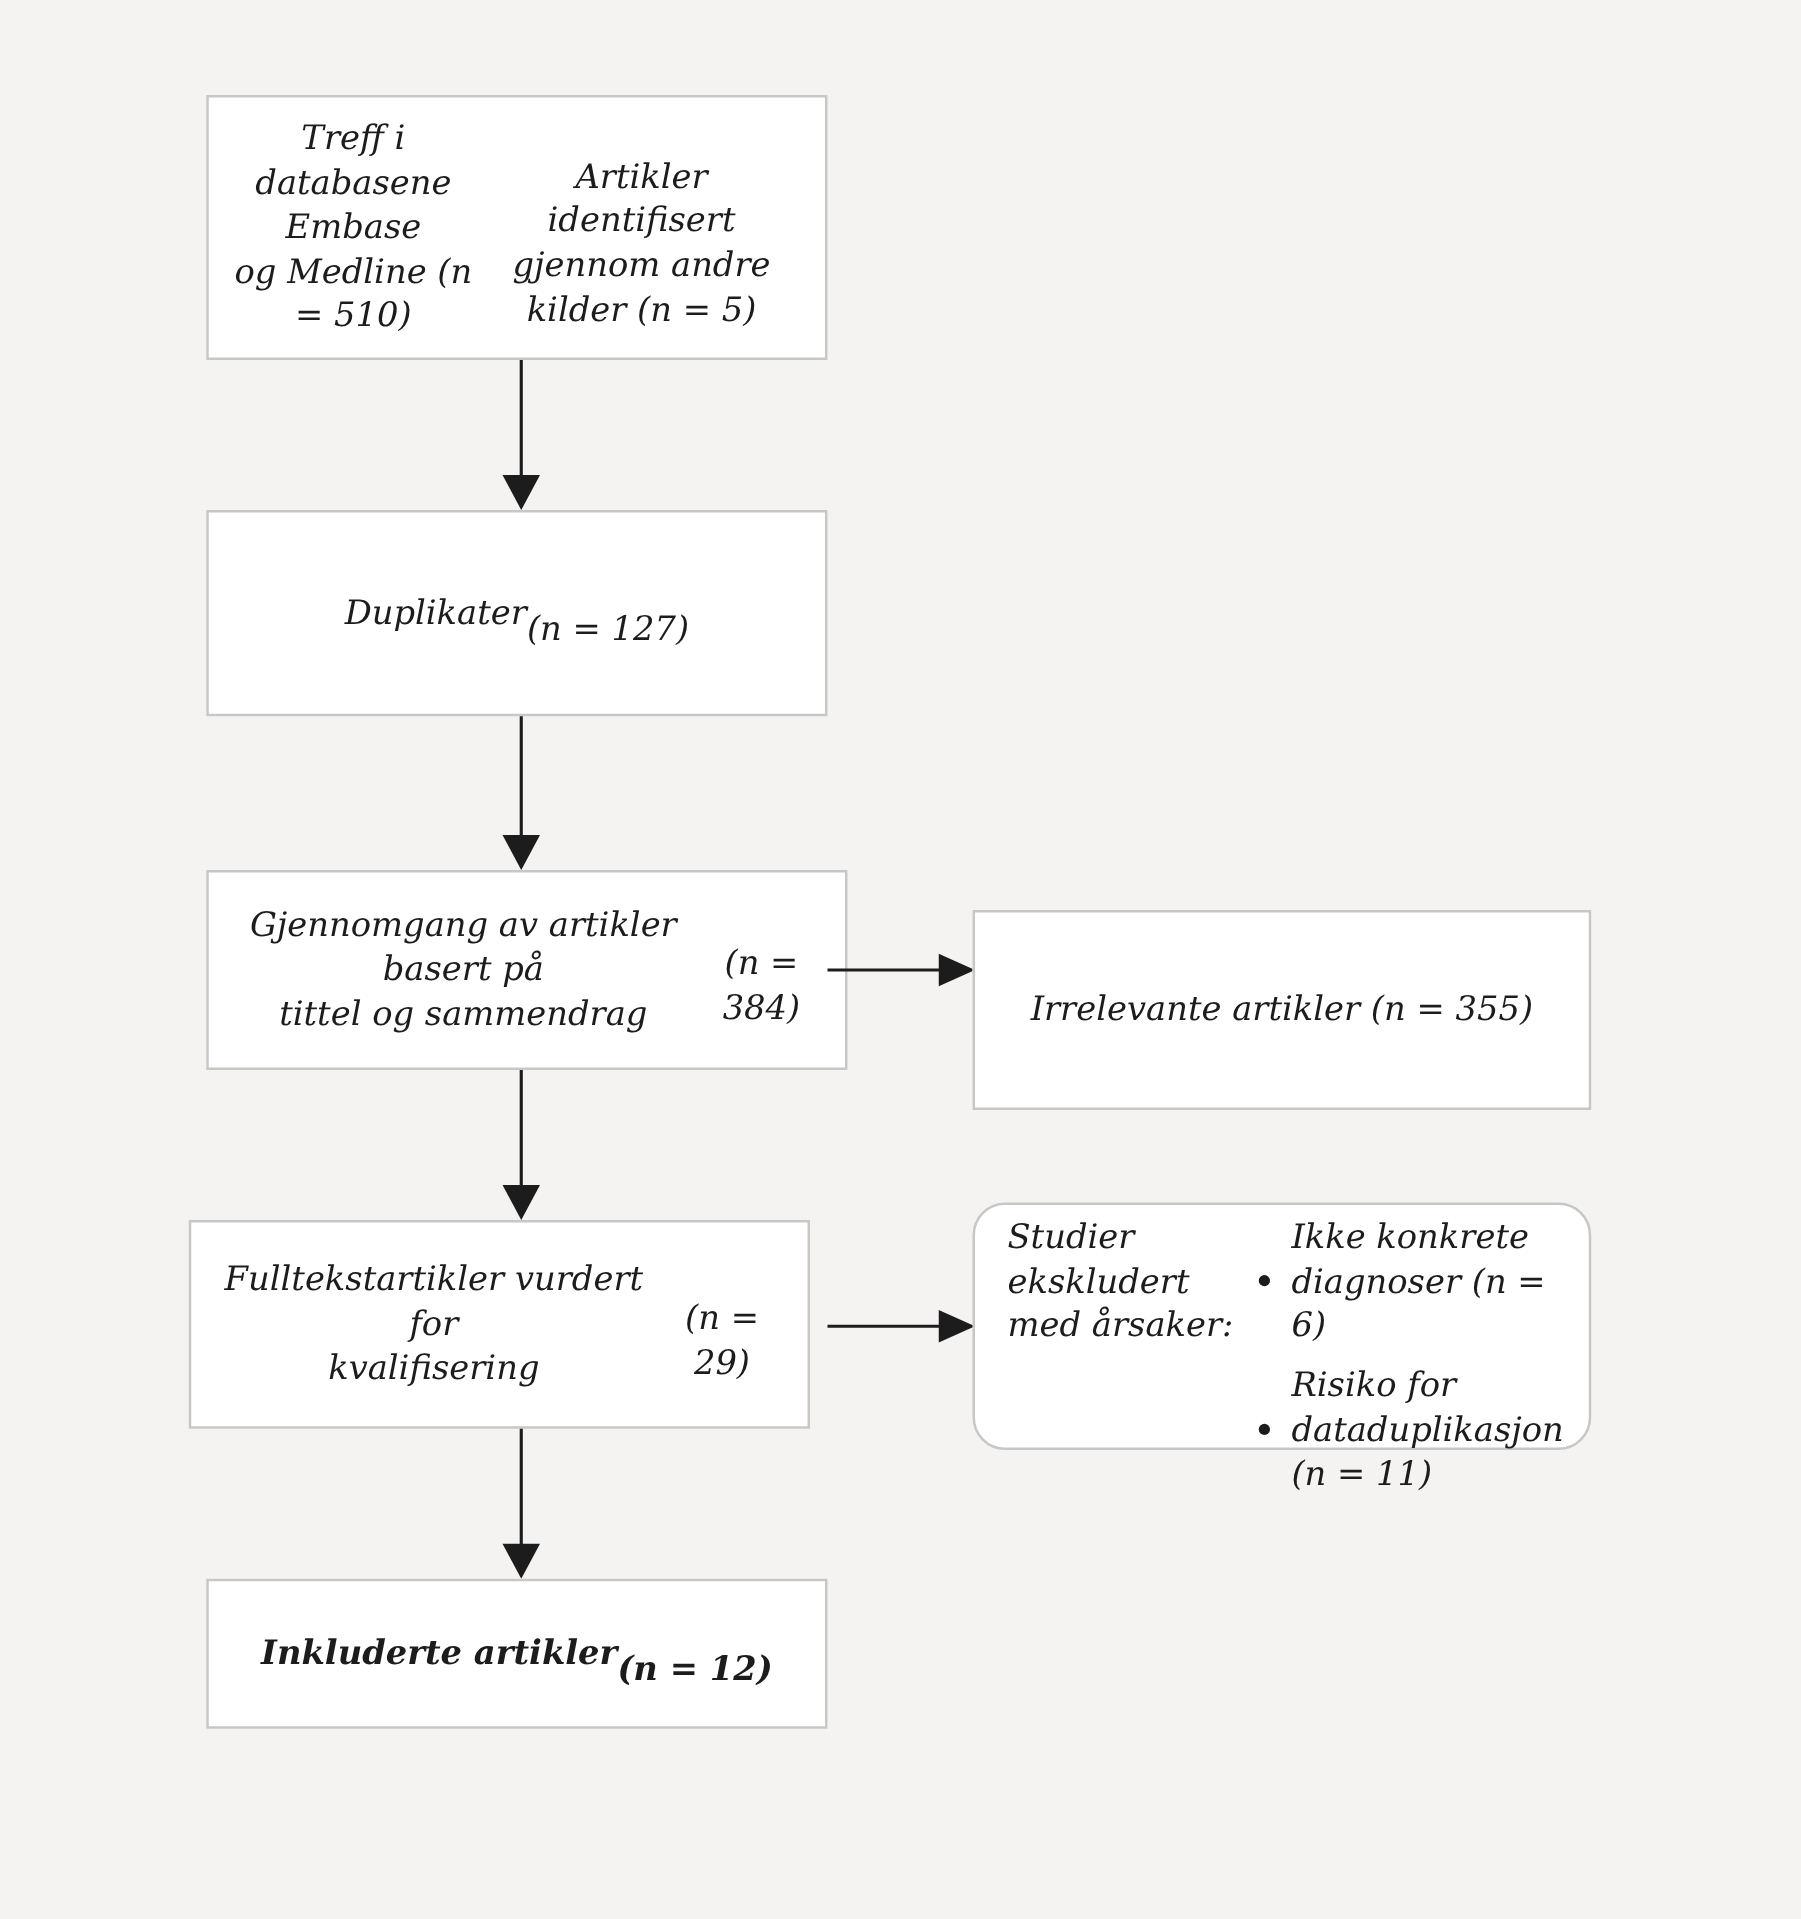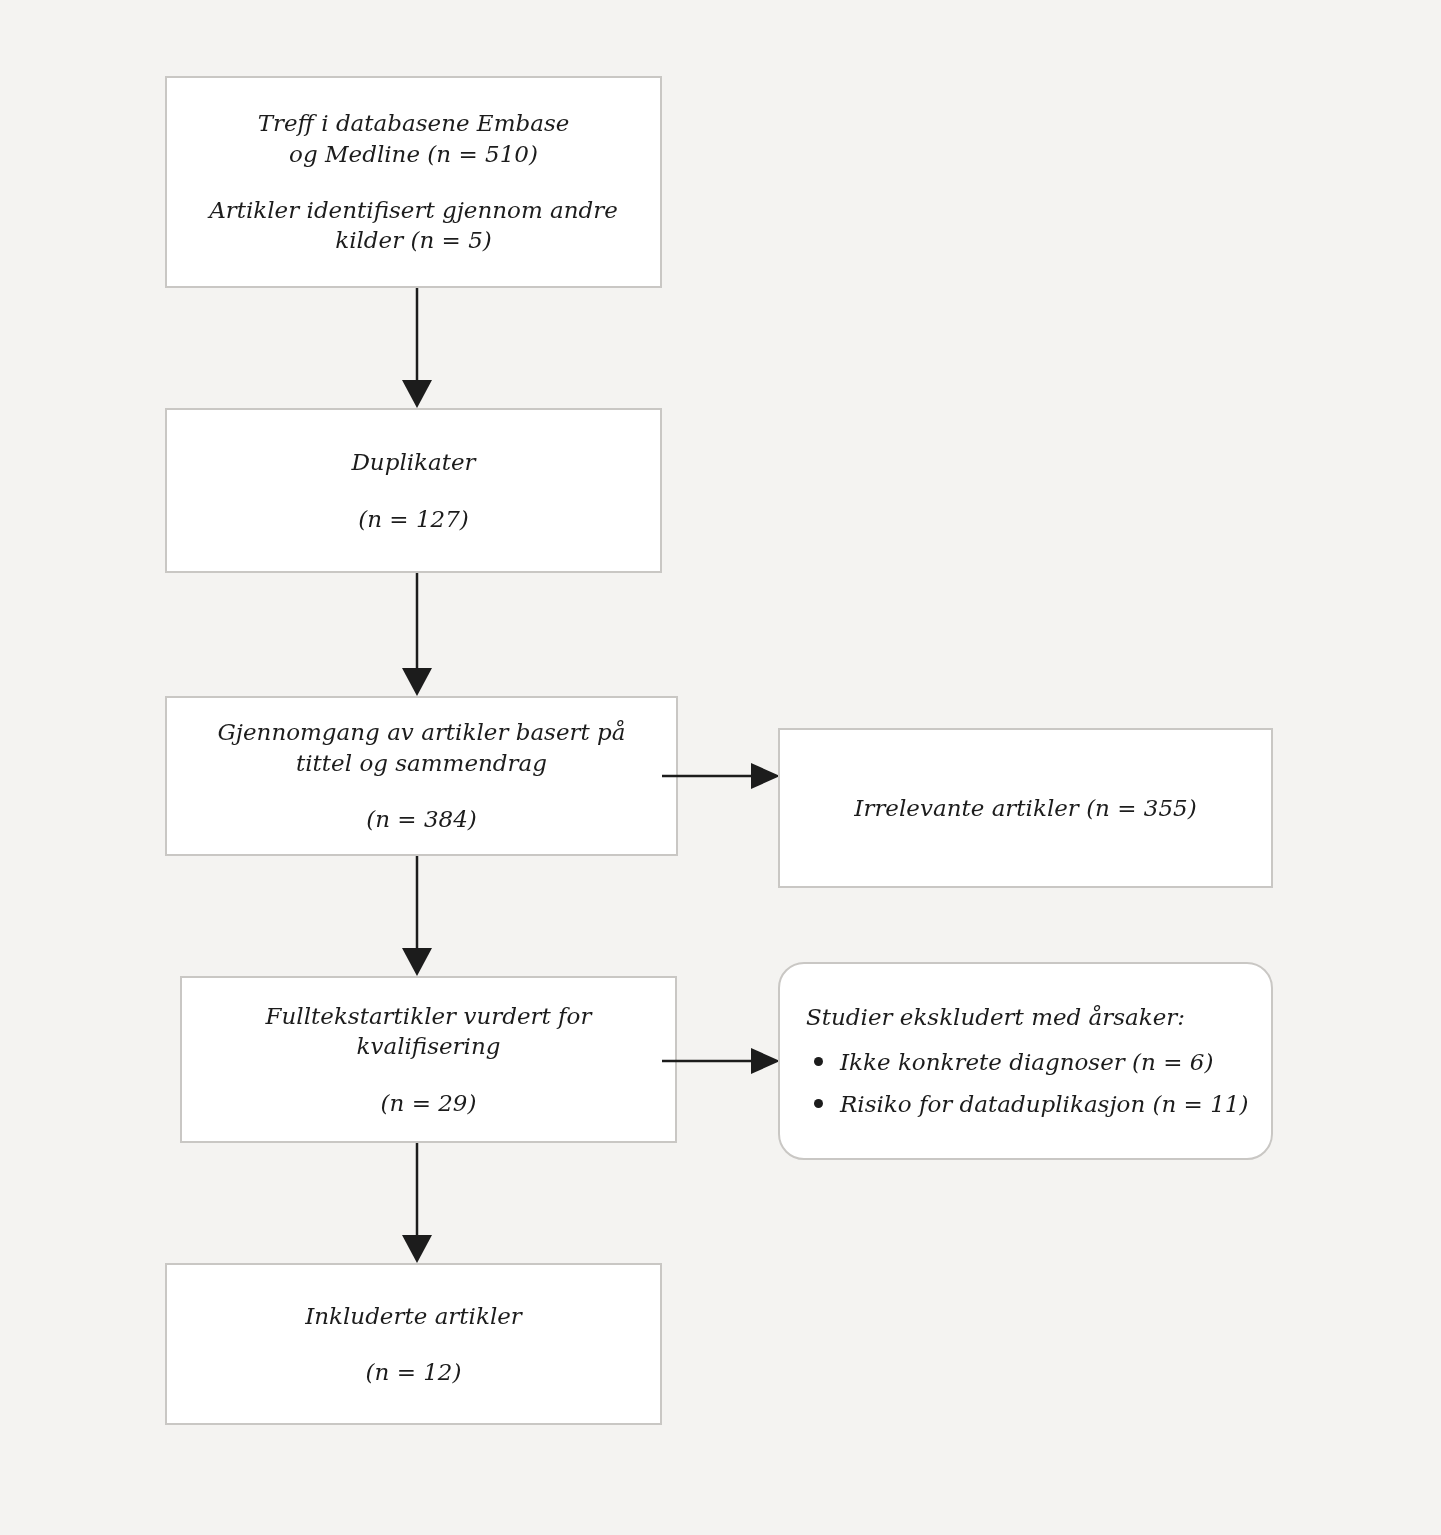--- a/index.html
+++ b/index.html
@@ -19,27 +19,27 @@
     height: 1535px;
   }
 
   
   .node {
     position: absolute;
     box-sizing: border-box;
     background: #ffffff;
     border: 2px solid #c9c7c4;
     display: flex;
-    flex-direction: column;
+    flex-direction: row;
     align-items: center;
     justify-content: center;
     text-align: center;
     color: #1c1c1c;
     font-style: italic;
-    font-size: 23px;
+    font-size: 27px;
     line-height: 1.32;
     padding: 6px 16px;
   }
   .node .para {
     margin: 0;
   }
   .node .para + .para {
     margin-top: 26px;
   }
   .node .count {
@@ -144,21 +144,21 @@
     <div class="para">Irrelevante artikler (n = 355)</div>
   </div>
 
   <div class="connector" style="left:392px; top:856px; width:50px; height:120px;">
     <svg width="50" height="120" viewBox="0 0 50 120" aria-hidden="true">
       <line x1="25" y1="0" x2="25" y2="94" stroke="#1c1c1c" stroke-width="2.5"></line>
       <polygon points="10,92 40,92 25,120" fill="#1c1c1c"></polygon>
     </svg>
   </div>
 
-  <div class="node" style="left:180px; top:976px; width:497px; height:167px;">
+  <div class="node" style="left:151px; top:976px; width:497px; height:167px;">
     <div class="para">
       <div>Fulltekstartikler vurdert for</div>
       <div>kvalifisering</div>
     </div>
     <div class="count">(n = 29)</div>
   </div>
 
   <div class="connector" style="left:662px; top:1046px; width:118px; height:30px;">
     <svg width="118" height="30" viewBox="0 0 118 30" aria-hidden="true">
       <line x1="0" y1="15" x2="91" y2="15" stroke="#1c1c1c" stroke-width="2.5"></line>
@@ -180,18 +180,18 @@
     </ul>
   </div>
 
   <div class="connector" style="left:392px; top:1143px; width:50px; height:120px;">
     <svg width="50" height="120" viewBox="0 0 50 120" aria-hidden="true">
       <line x1="25" y1="0" x2="25" y2="94" stroke="#1c1c1c" stroke-width="2.5"></line>
       <polygon points="10,92 40,92 25,120" fill="#1c1c1c"></polygon>
     </svg>
   </div>
 
-  <div class="node" style="left:165px; top:1263px; width:497px; height:162px;">
+  <div class="node" style="left:165px; top:1263px; width:497px; height:120px;font-weight:bold;">
     <div class="para">Inkluderte artikler</div>
     <div class="count">(n = 12)</div>
   </div>
 
 </div>
 
 </body></html>

